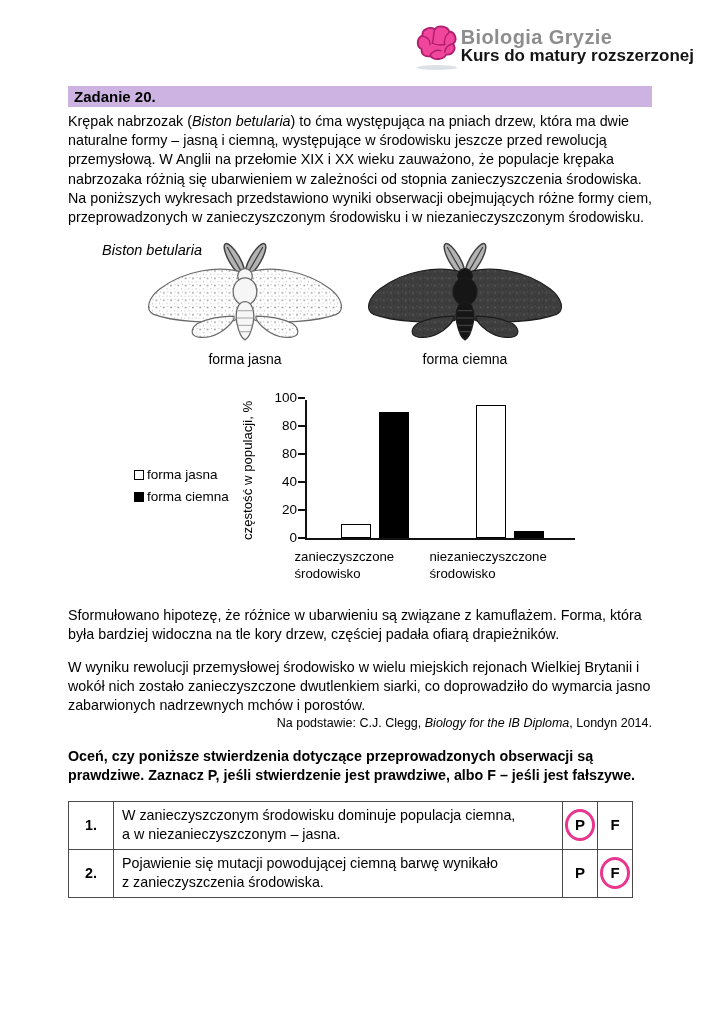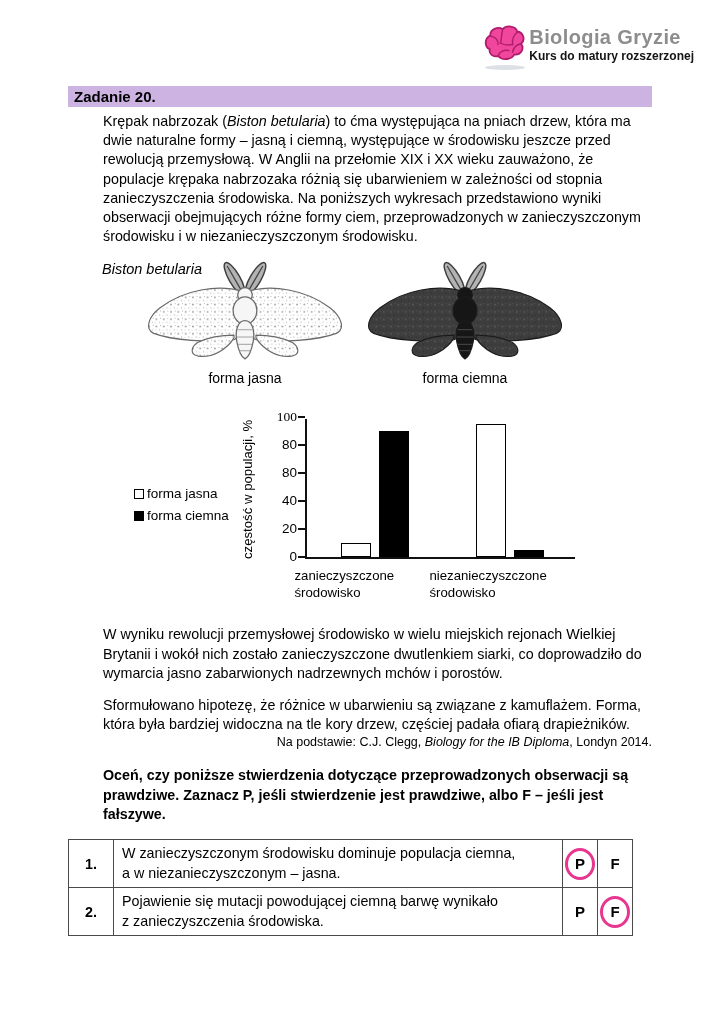--- a/index.html
+++ b/index.html
@@ -17,27 +17,27 @@
     width:720px;height:1018px;background:#fff;margin:0 auto;
     padding:14px 68px 0 68px;position:relative;overflow:hidden;
   }
   
   .header{display:flex;justify-content:flex-end;margin:4px -42px 0 0;height:58px;}
   .logo{display:flex;align-items:flex-start;gap:0;}
   .brain-wrap{width:48px;display:flex;flex-direction:column;align-items:center;padding-top:4px;}
   .brain-shadow{width:40px;height:5px;border-radius:50%;background:#dde1e6;margin-top:1px;}
   .logo-text{padding-top:8px;text-align:left;}
   .brand{font-size:20px;font-weight:800;color:var(--brand-gray);letter-spacing:.4px;line-height:22px;}
-  .brand-sub{font-size:12px;font-weight:700;color:#141414;line-height:14px;margin-top:1px;text-align:right;}
+  .brand-sub{font-size:17px;font-weight:700;color:#141414;line-height:14px;margin-top:1px;text-align:right;}
   
   .task-heading{
     background:var(--lavender);font-weight:700;font-size:15px;line-height:21px;
     padding:0 6px;margin-top:10px;
   }
-  .body-text{font-size:14.3px;line-height:19.2px;margin-top:5px;margin-left:35px;}
+  .body-text{font-size:14.3px;line-height:19.2px;margin-top:5px;}
   .body-text.spaced{margin-top:13px;}
   .bold{font-weight:700;}
   .source{font-size:12.5px;line-height:16px;text-align:right;}
   
   .moths{position:relative;height:140px;margin-top:12px;}
   .species-label{position:absolute;left:34px;top:3px;font-size:14.5px;font-style:italic;}
   .moth{position:absolute;top:0;width:210px;text-align:center;}
   .moth figcaption{font-size:14px;margin-top:2px;}
   
   .chart{position:relative;height:200px;margin-top:14px;}
@@ -209,33 +209,33 @@
           <div class="tick-label" style="bottom: -8px;">0</div>
           <div class="tick-mark" style="bottom: -1px;"></div>
           <div class="tick-label" style="bottom: 20px;">20</div>
           <div class="tick-mark" style="bottom: 27px;"></div>
           <div class="tick-label" style="bottom: 48px;">40</div>
           <div class="tick-mark" style="bottom: 55px;"></div>
           <div class="tick-label" style="bottom: 76px;">80</div>
           <div class="tick-mark" style="bottom: 83px;"></div>
           <div class="tick-label" style="bottom: 104px;">80</div>
           <div class="tick-mark" style="bottom: 111px;"></div>
-          <div class="tick-label" style="bottom: 132px; font-family: Liberation Serif, serif;">100</div>
+          <div class="tick-label" style="bottom: 132px;">100</div>
           <div class="tick-mark" style="bottom: 139px;"></div>
           <div class="bar" style="left: 33.5px; width: 30px; height: 14px; background: rgb(255, 255, 255);"></div>
           <div class="bar" style="left: 71.5px; width: 30px; height: 126px; background: rgb(0, 0, 0);"></div>
           <div class="cat-label" style="left: -12.5px;">zanieczyszczone środowisko</div>
           <div class="bar" style="left: 168.5px; width: 30px; height: 133px; background: rgb(255, 255, 255);"></div>
           <div class="bar" style="left: 206.5px; width: 30px; height: 7px; background: rgb(0, 0, 0);"></div>
           <div class="cat-label" style="left: 122.5px;">niezanieczyszczone środowisko</div>
         </div>
     </div>
 
+    <p class="body-text spaced">Sformułowano hipotezę, że różnice w ubarwieniu są związane z kamuflażem. Forma, która była bardziej widoczna na tle kory drzew, częściej padała ofiarą drapieżników.</p>
     <p class="body-text spaced">W wyniku rewolucji przemysłowej środowisko w wielu miejskich rejonach Wielkiej Brytanii i wokół nich zostało zanieczyszczone dwutlenkiem siarki, co doprowadziło do wymarcia jasno zabarwionych nadrzewnych mchów i porostów.</p>
-    <p class="body-text spaced">Sformułowano hipotezę, że różnice w ubarwieniu są związane z kamuflażem. Forma, która była bardziej widoczna na tle kory drzew, częściej padała ofiarą drapieżników.</p>
 
     <p class="source"><span>Na podstawie: C.J. Clegg, </span><i>Biology for the IB Diploma</i><span>, Londyn 2014.</span></p>
   </section>
 
   <section style="margin-top:16px;">
     <p class="body-text bold">Oceń, czy poniższe stwierdzenia dotyczące przeprowadzonych obserwacji są prawdziwe. Zaznacz P, jeśli stwierdzenie jest prawdziwe, albo F – jeśli jest fałszywe.</p>
 
     <table class="pf-table">
       <tbody>
         <tr>

